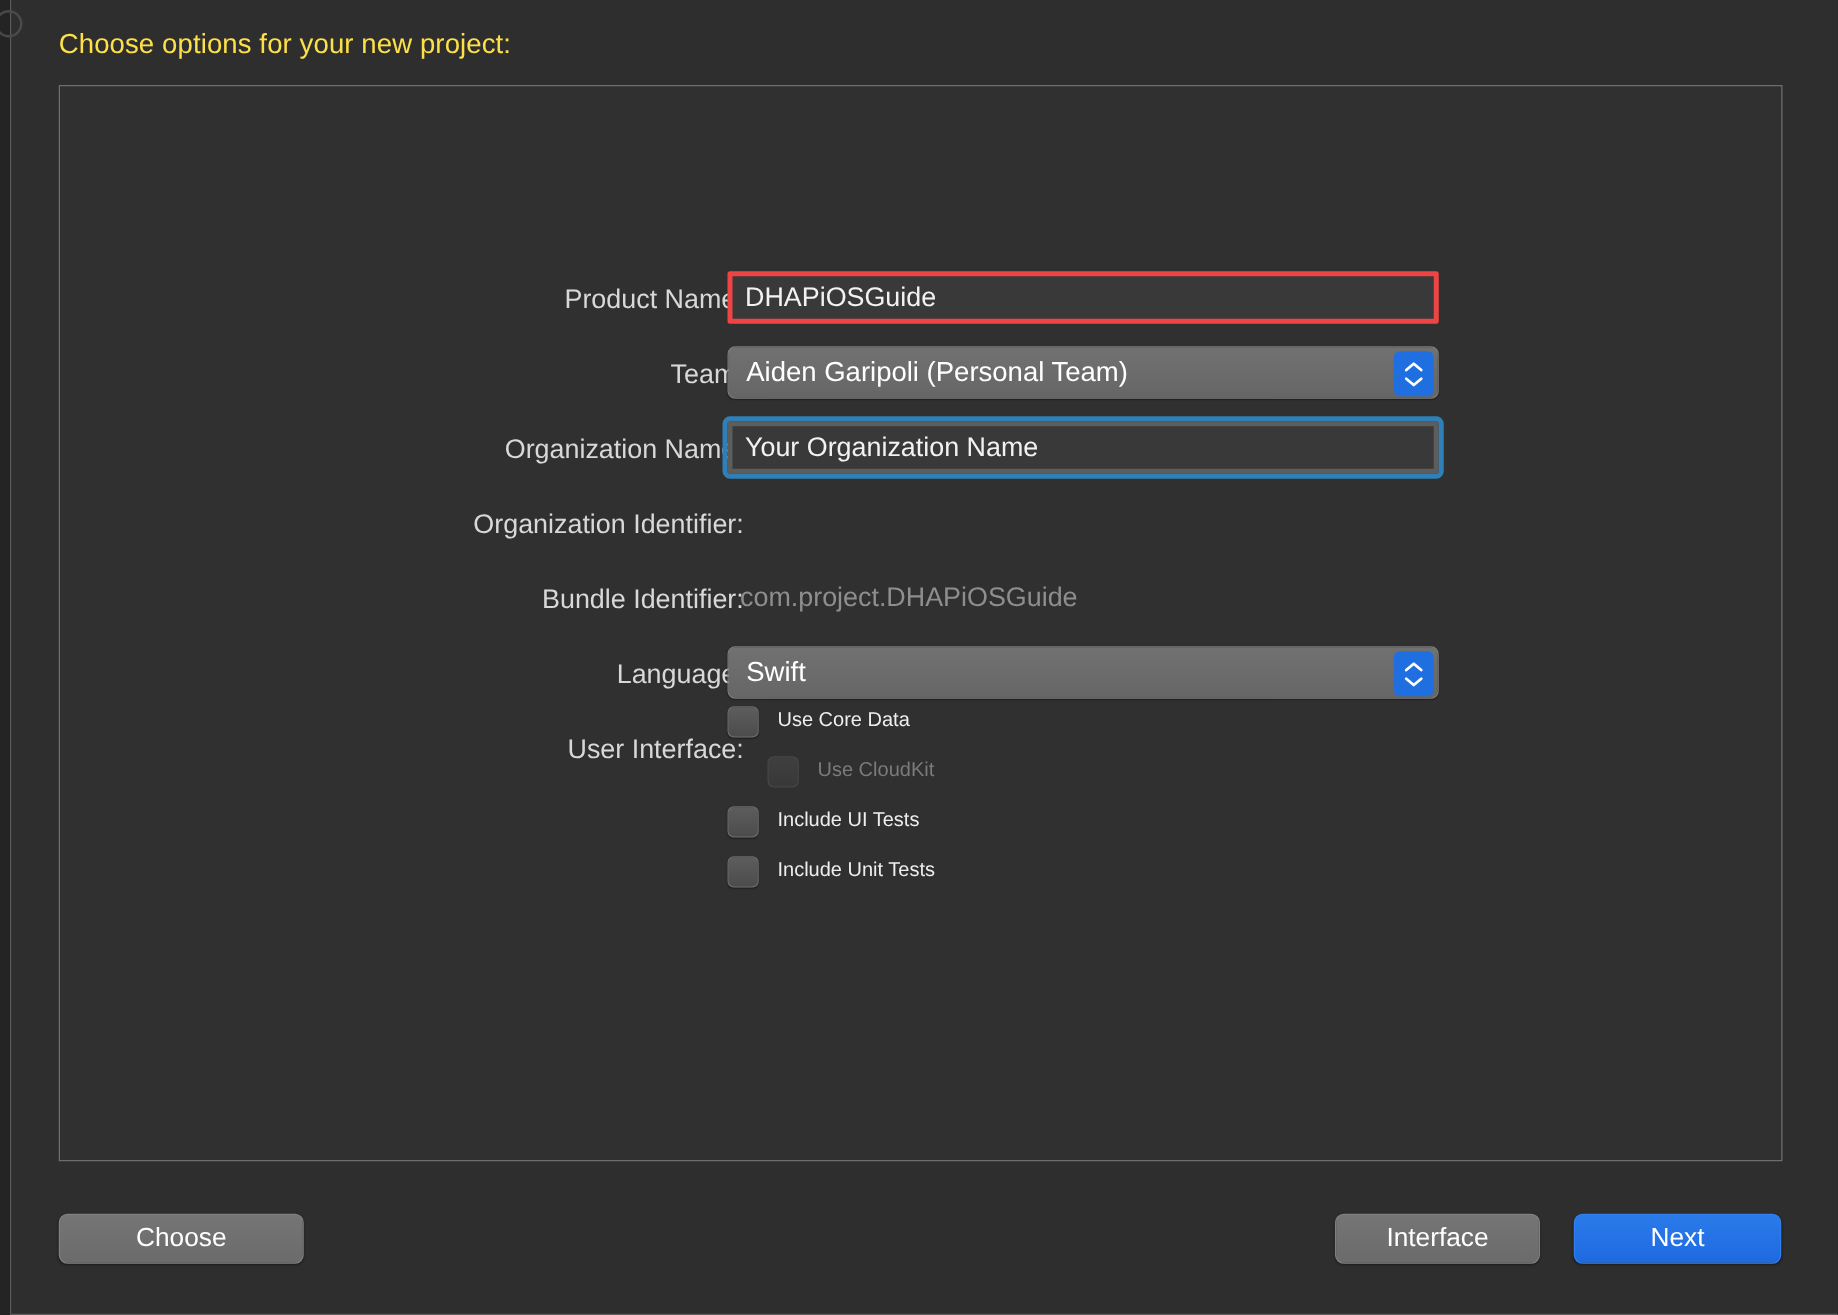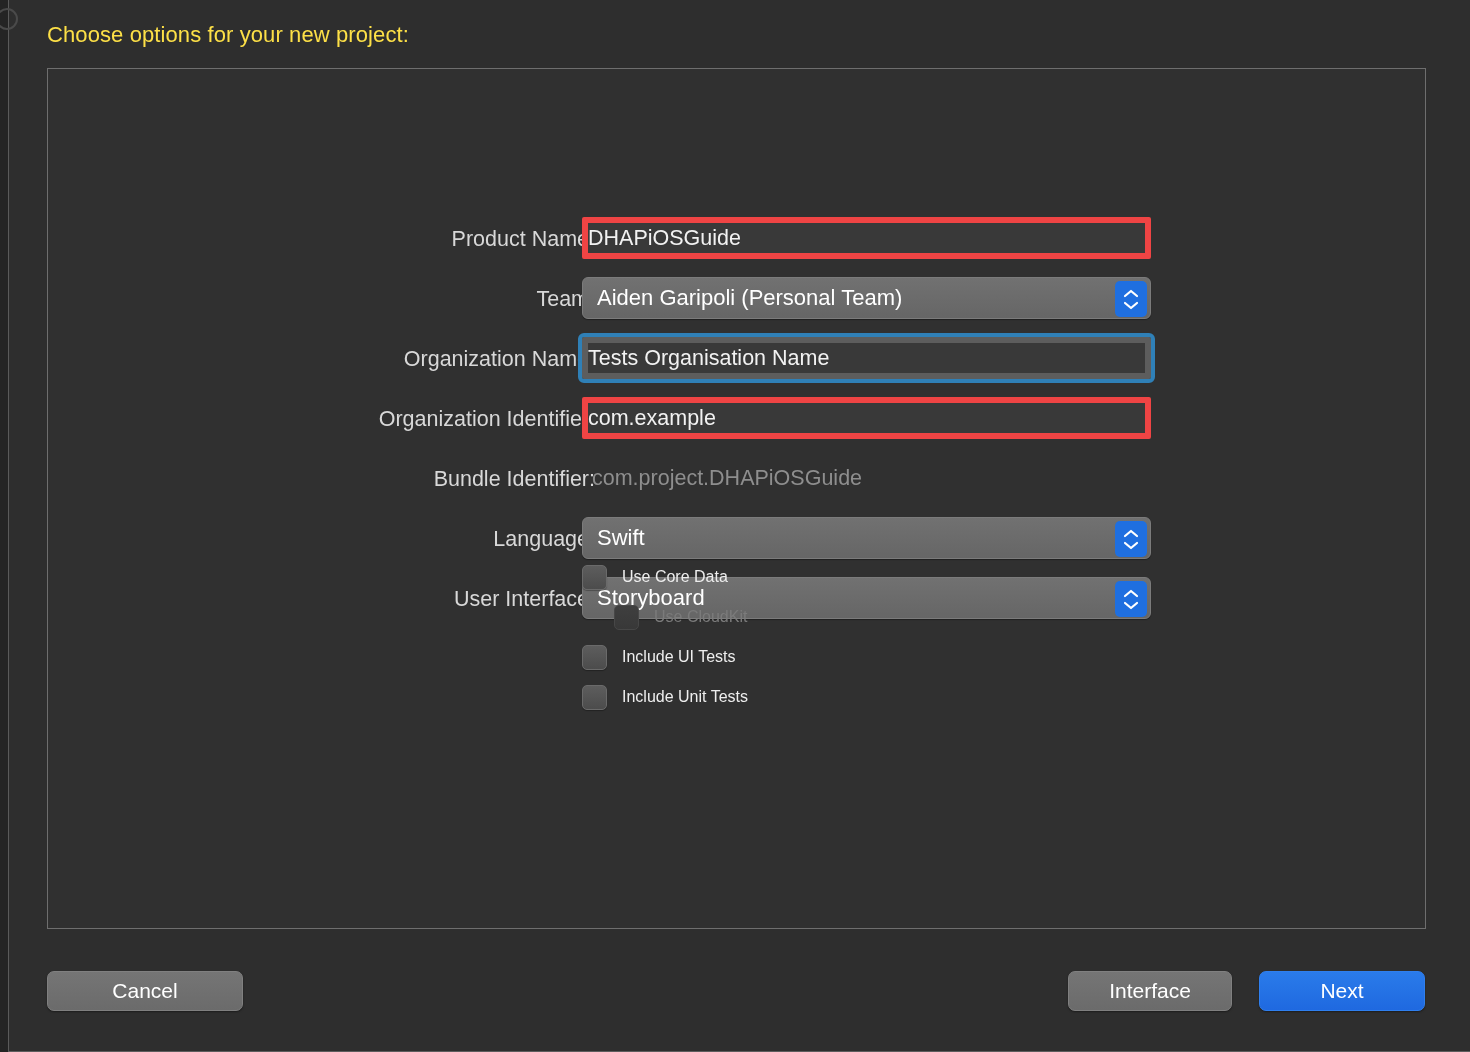--- a/index.html
+++ b/index.html
@@ -99,26 +99,26 @@
     position: absolute;
     left: 534px;  
     top: 0;
     width: 569px;
   }
 
   
   .textfield {
     height: 42px;
     background: #393939;
-    border: 6px solid #ef4444;
+    border: 4px solid #ef4444;
     border-radius: 2px;
     box-sizing: border-box;
     display: flex;
     align-items: center;
-    padding: 0 0;
+    padding: 0 10px;
     font-size: 21.5px;
     color: #f2f2f2;
     overflow: hidden;
     white-space: nowrap;
   }
   .textfield.focused {
     outline: 4px solid #2f80b7;
     border-color: #5d5d5d;
   }
 
@@ -263,29 +263,26 @@
                   <path d="M2 2 L8 7 L14 2" fill="none" stroke="#ffffff" stroke-width="2.2" stroke-linecap="round" stroke-linejoin="round"></path>
                 </svg>
             </span>
           </div>
         </div>
       </div>
 
       <div class="row">
         <div class="label">Organization Name:</div>
         <div class="control">
-          <div class="textfield focused">Tests Organisation Name</div>
+          <div class="textfield focused">Your Organization Name</div>
         </div>
       </div>
 
       <div class="row">
         <div class="label">Organization Identifier:</div>
-        <div class="control">
-          <div class="textfield">com.example</div>
-        </div>
       </div>
 
       <div class="row">
         <div class="label">Bundle Identifier:</div>
         <div class="control">
           <div class="static-value">com.project.DHAPiOSGuide</div>
         </div>
       </div>
 
       <div class="row">
@@ -300,33 +297,20 @@
               <svg width="16" height="9" viewBox="0 0 16 9">
                   <path d="M2 2 L8 7 L14 2" fill="none" stroke="#ffffff" stroke-width="2.2" stroke-linecap="round" stroke-linejoin="round"></path>
                 </svg>
             </span>
           </div>
         </div>
       </div>
 
       <div class="row">
         <div class="label">User Interface:</div>
-        <div class="control">
-          <div class="popup">
-            <span>Storyboard</span>
-            <span class="stepper">
-              <svg width="16" height="9" viewBox="0 0 16 9">
-                  <path d="M2 7 L8 2 L14 7" fill="none" stroke="#ffffff" stroke-width="2.2" stroke-linecap="round" stroke-linejoin="round"></path>
-                </svg>
-              <svg width="16" height="9" viewBox="0 0 16 9">
-                  <path d="M2 2 L8 7 L14 2" fill="none" stroke="#ffffff" stroke-width="2.2" stroke-linecap="round" stroke-linejoin="round"></path>
-                </svg>
-            </span>
-          </div>
-        </div>
       </div>
 
     </div>
 
     <div id="checkbox-block">
       <div class="checkrow">
         <span class="checkbox"></span>
         <span class="checklabel">Use Core Data</span>
       </div>
       <div class="checkrow indented">
@@ -338,17 +322,17 @@
         <span class="checklabel">Include UI Tests</span>
       </div>
       <div class="checkrow">
         <span class="checkbox"></span>
         <span class="checklabel">Include Unit Tests</span>
       </div>
     </div>
 
   </div>
 
-  <div class="btn gray" id="cancel-button">Cancel</div>
+  <div class="btn gray" id="cancel-button">Choose</div>
   <div class="btn gray" id="previous-button">Interface</div>
   <div class="btn blue" id="next-button">Next</div>
 
 </div>
 
 </body></html>

